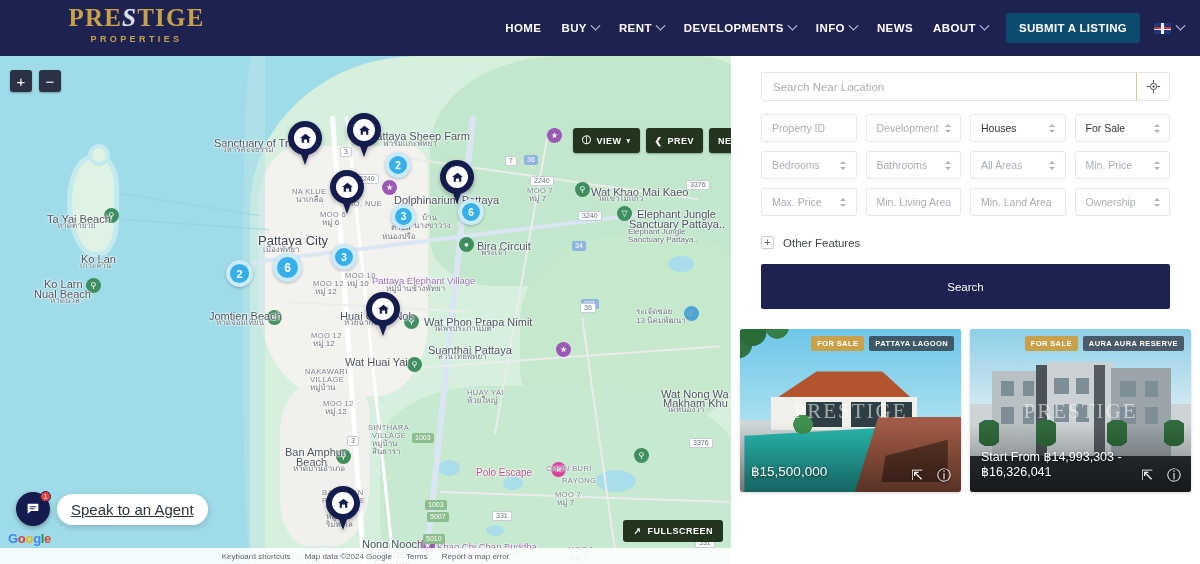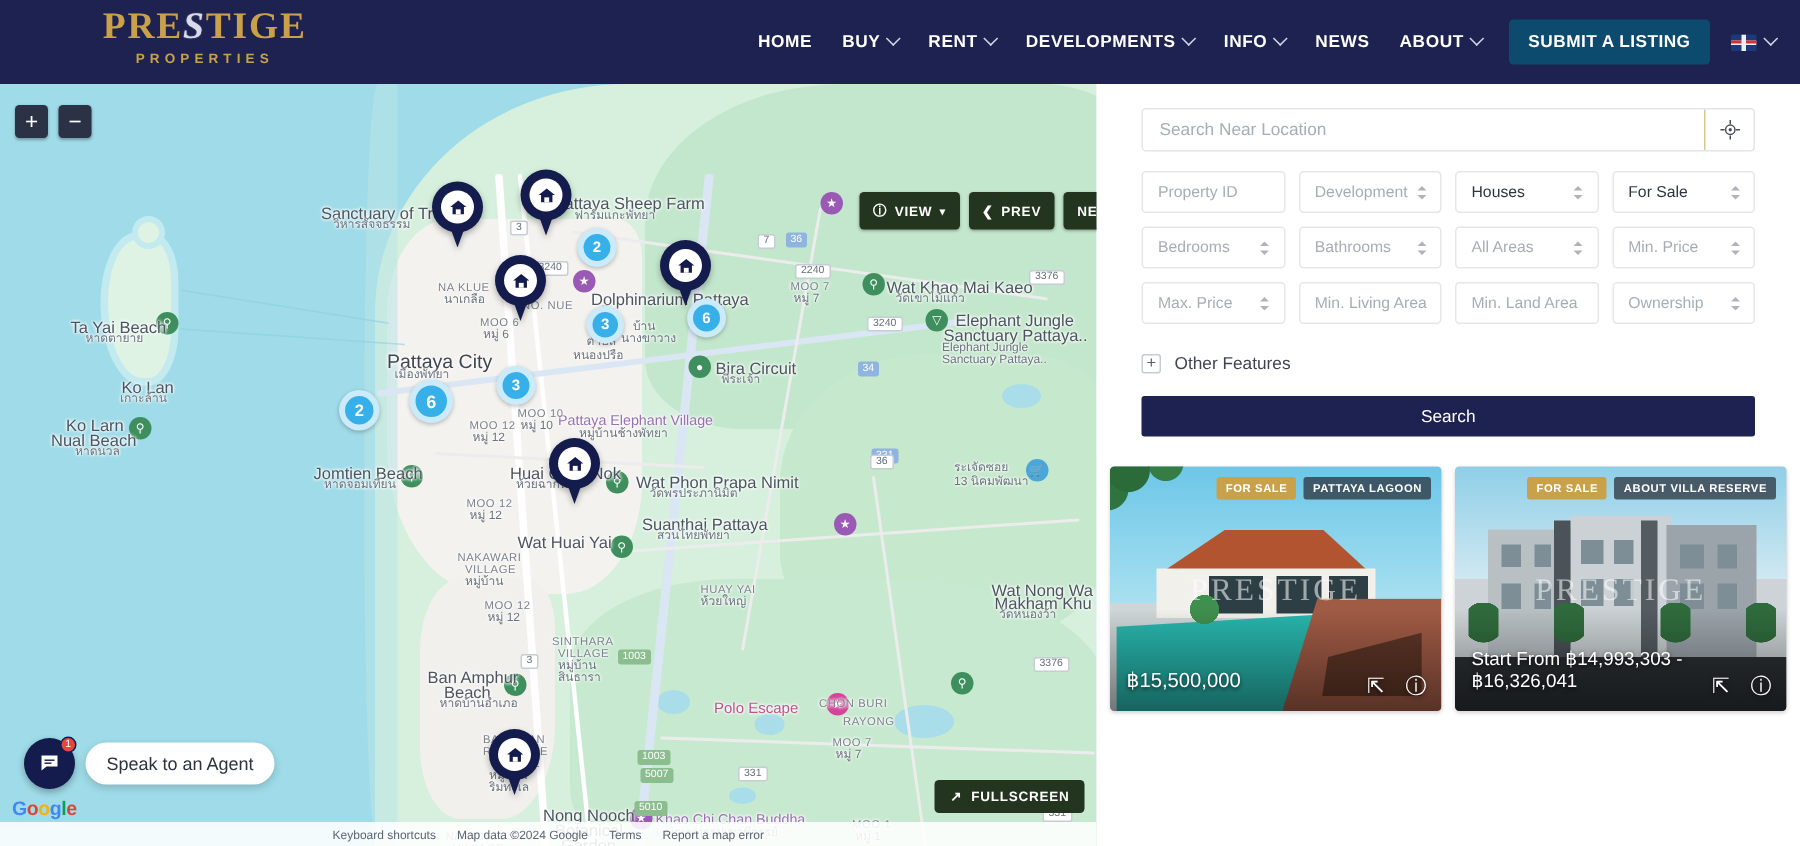--- a/index.html
+++ b/index.html
@@ -288,23 +288,24 @@
   .chat-badge {
     position: absolute; right: -1px; top: -1px;
     width: 11px; height: 11px; border-radius: 50%;
     background: #e8453c; color: #fff; font-size: 7px;
     display: flex; align-items: center; justify-content: center;
     border: 1.5px solid #141b4d;
   }
   .chat-pill {
     margin-left: 7px; background: #fff;
     border-radius: 17px; padding: 7px 14px;
-    font-size: 12px; color: #2d3340;
+    font-size: 15px; color: #2d3340;
     box-shadow: 0 2px 6px rgba(0,0,0,.18); cursor: pointer;
     white-space: nowrap;
+    text-decoration: underline;
   }
 
   
   .panel {
     position: absolute; left: 731px; top: 56px;
     width: 469px; height: 508px;
     background: #ffffff;
     overflow: hidden;
   }
   .search-box {
@@ -392,21 +393,21 @@
   }
   .plusbox {
     width: 13px; height: 13px; border: 1px solid #c7cbd2;
     border-radius: 2px; display: flex;
     align-items: center; justify-content: center;
     font-size: 11px; color: #5a6069; line-height: 1;
   }
   .other-feat span.txt { font-size: 11.5px; color: #3f4450; }
 
   .search-btn {
-    margin-top: 15px; height: 27px; width: 100%;
+    margin-top: 15px; height: 45px; width: 100%;
     background: #1e2250; color: #fff;
     font-size: 11.5px; border: 0; border-radius: 2px;
     cursor: pointer; font-family: "Liberation Sans", sans-serif;
     display: flex; align-items: center; justify-content: center;
   }
 
   .results-bar {
     margin-top: 14px; height: 36px;
     border-top: 1px solid #eceef0;
     background: #f7f8f9;
@@ -970,21 +971,21 @@
         <div class="t-ground"></div>
         <div class="t-palm" style="left:4%"></div>
         <div class="t-palm" style="left:30%"></div>
         <div class="t-palm" style="left:62%"></div>
         <div class="t-palm" style="left:88%"></div>
       </div>
       <div class="card-shade"></div>
       <div class="watermark">PRESTIGE</div>
       <div class="badges">
         <span class="badge sale">FOR SALE</span>
-        <span class="badge proj">ABOUT VILLA RESERVE</span>
+        <span class="badge proj">AURA AURA RESERVE</span>
       </div>
       <div class="card-price two">Start From ฿14,993,303 - ฿16,326,041</div>
       <div class="card-actions">
         <span>⇱</span>
         <span>ⓘ</span>
       </div>
     </div>
 
   </div>
 </div>

